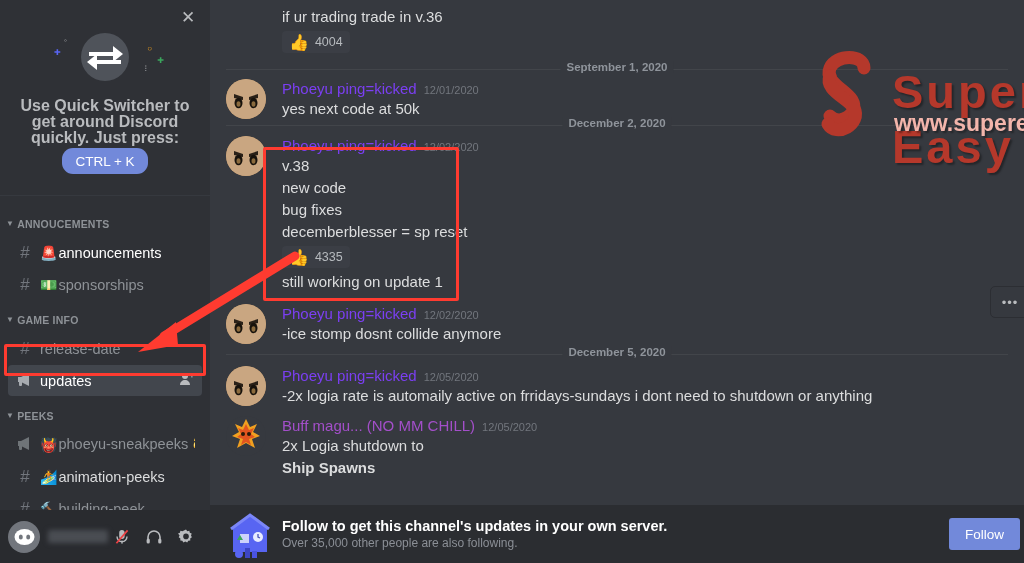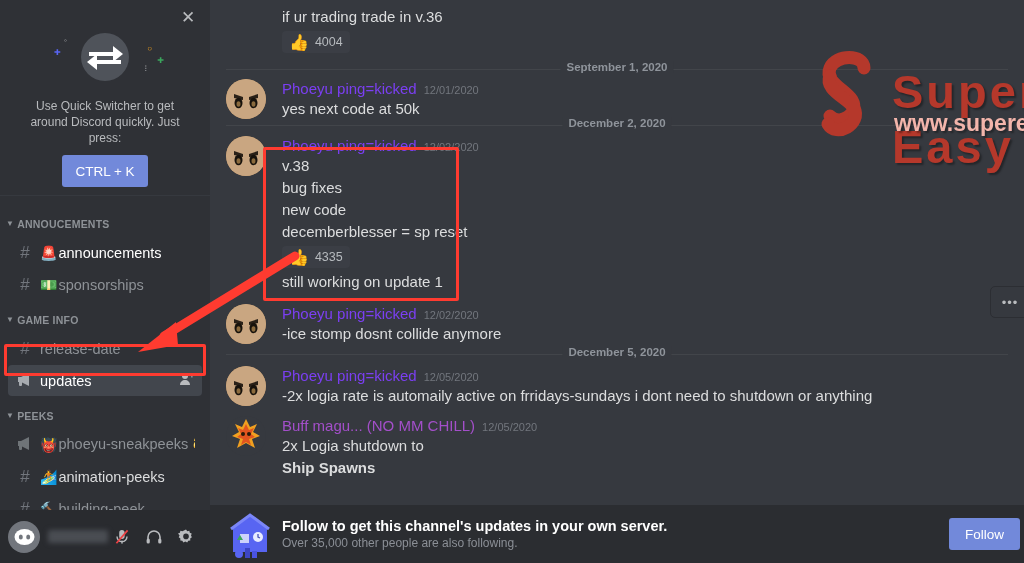--- a/index.html
+++ b/index.html
@@ -40,32 +40,33 @@
   .qs-circle {
     width: 48px; height: 48px; border-radius: 50%;
     background: #4f535a;
     display: flex; align-items: center; justify-content: center;
     position: relative;
   }
   .qs-sparkle { position: absolute; font-size: 8px; }
   .qs-text {
     margin-top: 12px;
     color: #b9bbbe;
-    font-size: 12px;
+    font-size: 16px;
     line-height: 16px;
     text-align: center;
     padding: 0 6px;
+    font-weight: bold;
   }
   .qs-key {
     display: block;
-    margin: 9px auto 0;
-    width: 86px; height: 32px;
+    margin: 2px auto 0;
+    width: 86px; height: 26px;
     background: #7289da;
     color: #fff;
-    border: none; border-radius: 3px;
+    border: none; border-radius: 11px;
     font-family: "Liberation Sans", sans-serif;
     font-size: 13.5px; font-weight: 500;
     cursor: pointer;
   }
 
   .channels {
     flex: 1; overflow: hidden;
     padding-top: 8px;
     position: relative;
   }
@@ -427,22 +428,22 @@
             <ellipse cx="12.5" cy="25" rx="2" ry="2.8" fill="#8a6a3d"></ellipse>
             <ellipse cx="27.5" cy="25" rx="2" ry="2.8" fill="#8a6a3d"></ellipse>
           </svg>
         </div>
         <div class="body">
           <div class="hdr">
             <span class="auth">Phoeyu ping=kicked</span>
             <span class="ts">12/02/2020</span>
           </div>
           <div class="line">v.38</div>
+          <div class="line">new code</div>
           <div class="line">bug fixes</div>
-          <div class="line">new code</div>
           <div class="line">decemberblesser = sp reset</div>
           <div class="reaction">
             <span>👍</span>
             <span class="cnt">4335</span>
           </div>
           <div class="line">still working on update 1</div>
         </div>
       </div>
 
       <div class="msg" style="padding-top:10px;">

